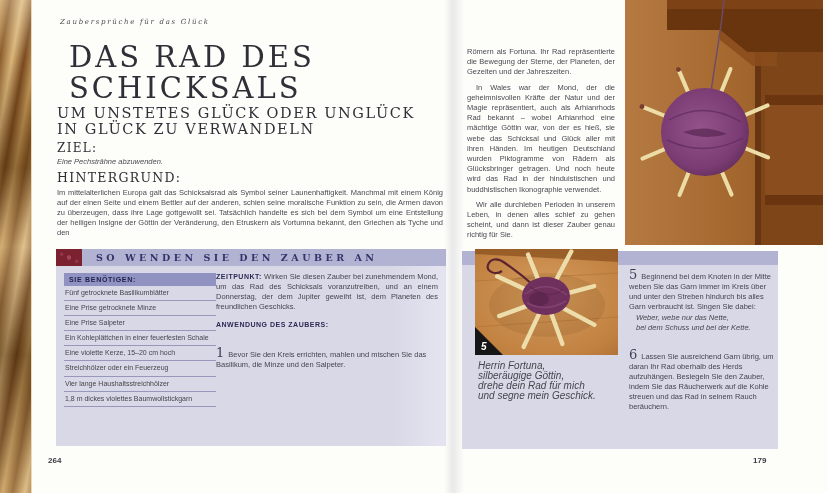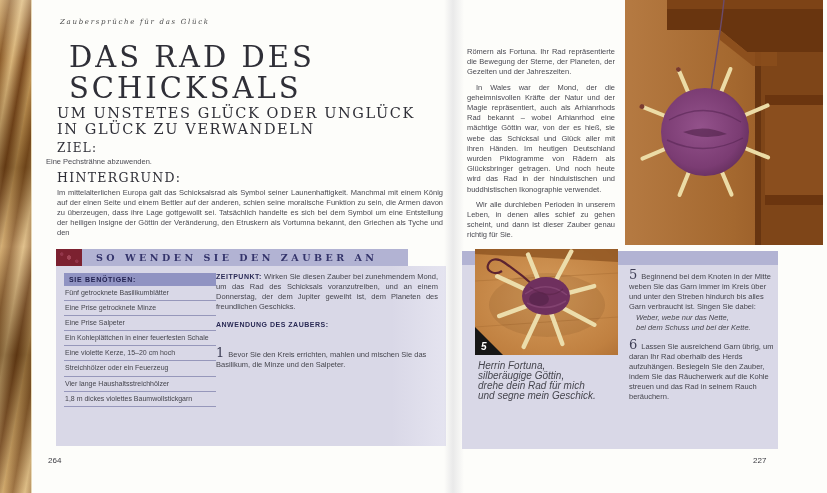--- a/index.html
+++ b/index.html
@@ -29,28 +29,28 @@
   
   .uncial { font-family:"DejaVu Serif", serif; font-weight:400; color:#2f2f37; }
   .running-head {
     position:absolute; left:60px; top:18px;
     font-family:"DejaVu Serif", serif; font-style:italic;
     font-size:7px; letter-spacing:1.7px; color:#4a4a4a;
   }
   .title { position:absolute; left:69px; top:42px; font-size:29px; line-height:31px; letter-spacing:3px; }
   .subtitle { position:absolute; left:57px; top:106px; font-size:14.5px; line-height:15.5px; letter-spacing:1.6px; }
   .h-ziel { position:absolute; left:57px; top:141px; font-size:12px; letter-spacing:1.3px; }
-  .ziel-text { position:absolute; left:46px; top:157px; font-size:7.5px; color:#4b4b53; }
+  .ziel-text { position:absolute; left:57px; top:157px; font-size:7.5px; color:#4b4b53;font-style:italic; }
   .h-hg { position:absolute; left:57px; top:170px; font-size:12.5px; letter-spacing:1.3px;text-align:right; }
   .hg-text {
     position:absolute; left:57px; top:188px; width:386px;
     font-size:7.5px; line-height:9.9px; text-align:justify; color:#4b4b53;
   }
   
-  .banner-left { position:absolute; left:56px; top:249px; width:352px; height:17px; display:flex; }
+  .banner-left { position:absolute; left:56px; top:249px; width:390px; height:17px; display:flex; }
   .banner-square {
     width:26px; height:17px; background-color:#7c2130;
     background-image:
       radial-gradient(circle at 50% 50%, #a24456 0 2px, rgba(0,0,0,0) 2.5px),
       radial-gradient(circle at 22% 30%, #93354a 0 1.5px, rgba(0,0,0,0) 2px),
       radial-gradient(circle at 80% 72%, #93354a 0 1.5px, rgba(0,0,0,0) 2px);
   }
   .banner-band { flex:1; background:#b2b3d3; display:flex; align-items:center; padding-left:14px; }
   .banner-text { font-family:"DejaVu Serif", serif; font-size:9.5px; font-weight:bold; letter-spacing:3.5px; color:#34346b; }
   .band-right { position:absolute; left:462px; top:251px; width:316px; height:14px; background:#b2b3d3; z-index:1; }
@@ -89,23 +89,23 @@
     color:#ffffff; font-weight:bold; font-style:italic; font-size:10px;
     font-family:"Liberation Sans", sans-serif;
   }
   .caption {
     position:absolute; left:478px; top:361px; width:150px; z-index:2;
     font-style:italic; font-size:10px; line-height:10px; color:#45454d;
   }
   .step4 { position:absolute; left:466px; top:399px; width:156px; z-index:2; }
   .col56 { position:absolute; left:629px; top:270px; width:147px; z-index:2; }
   .col56 .step { margin-top:0; }
-  .col56 .step + .step { margin-top:7px; }
+  .col56 .step + .step { margin-top:17px; }
   .verse { font-style:italic; margin:1px 0 2px 7px; }
-  .pn { position:absolute; font-size:8px; font-weight:normal; color:#3a3a40; }
+  .pn { position:absolute; font-size:8px; font-weight:bold; color:#3a3a40; }
   .pn-left { left:48px; top:456px; }
   .pn-right { left:753px; top:456px; }
 </style>
 </head>
 <body>
 
 <div class="page-wrap">
 
   <div class="fabric"></div>
 
@@ -262,15 +262,15 @@
       <div class="verse">
         <div>Weber, webe nur das Nette,</div>
         <div>bei dem Schuss und bei der Kette.</div>
       </div>
     </div>
     <div class="step">
       <span class="step-num">6</span><span>Lassen Sie ausreichend Garn übrig, um daran Ihr Rad oberhalb des Herds aufzuhängen. Besiegeln Sie den Zauber, indem Sie das Räucherwerk auf die Kohle streuen und das Rad in seinem Rauch beräuchern.</span>
     </div>
   </div>
 
-  <div class="pn pn-right">227</div>
+  <div class="pn pn-right">179</div>
 
 </div>
 
 </body></html>

